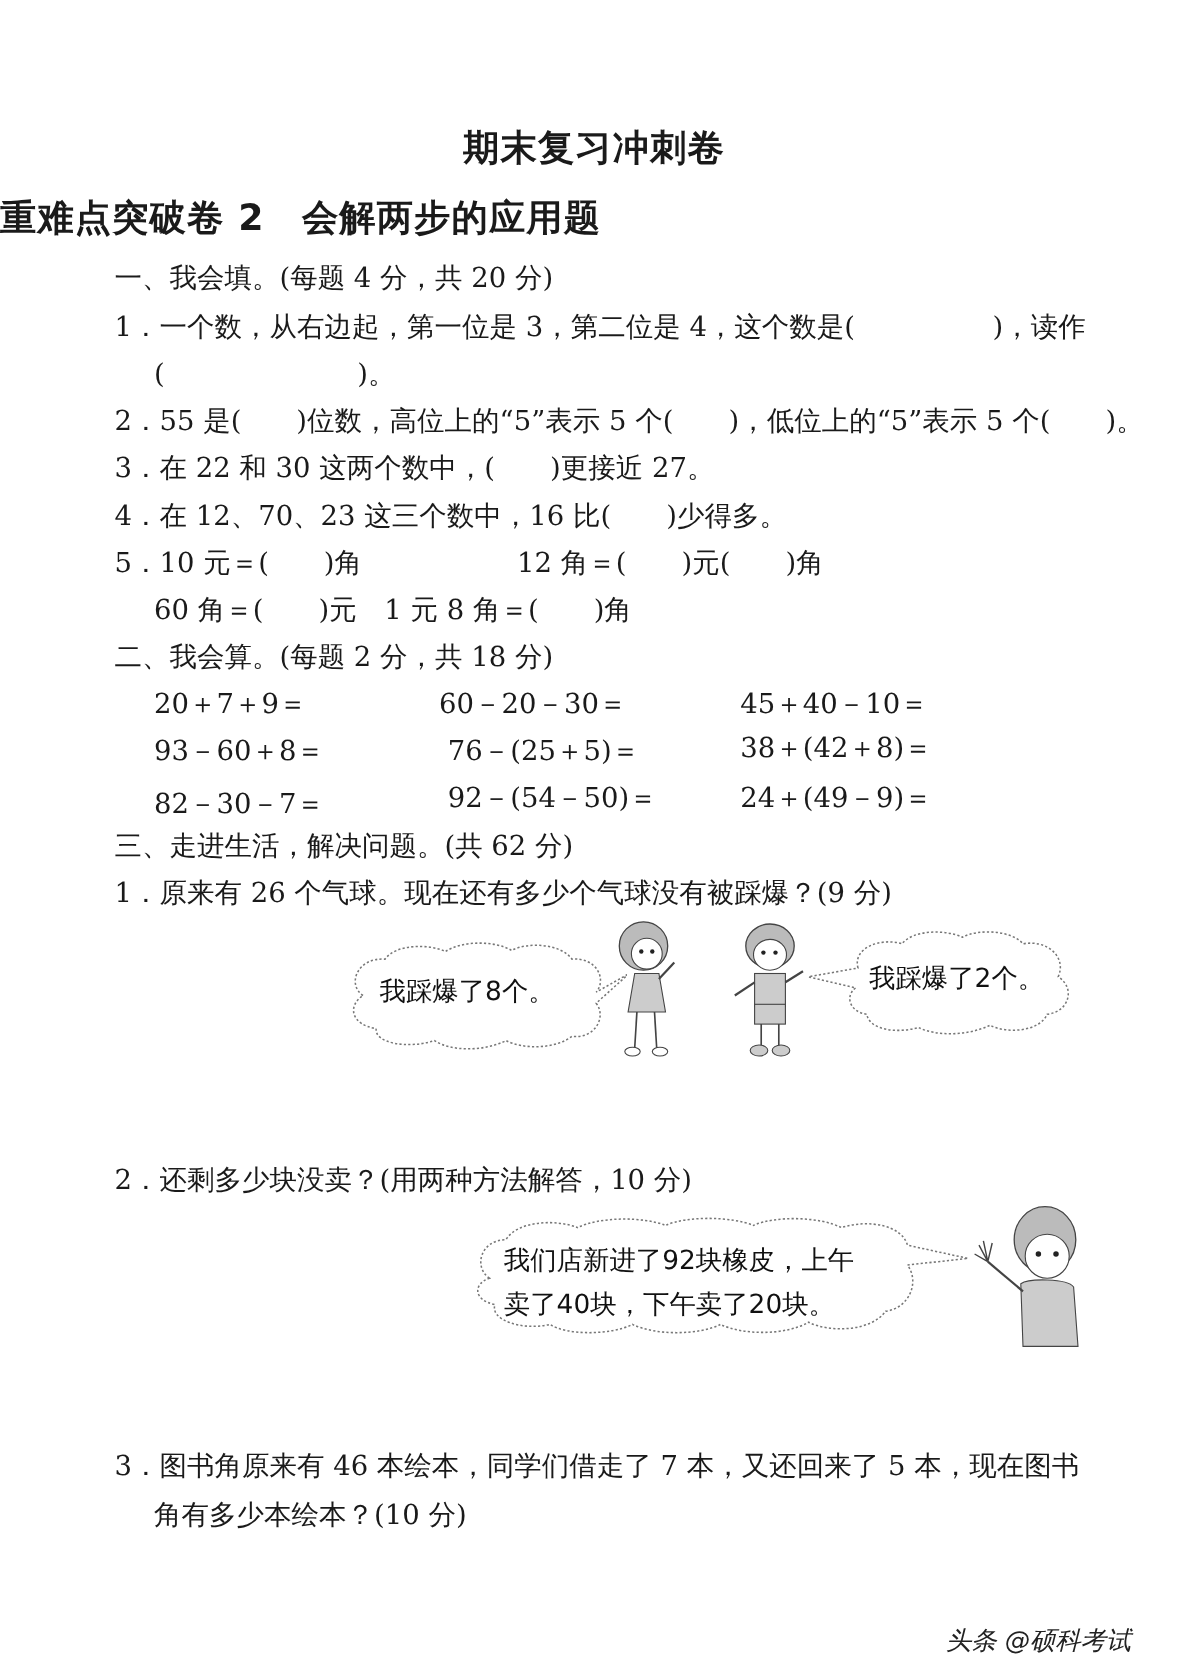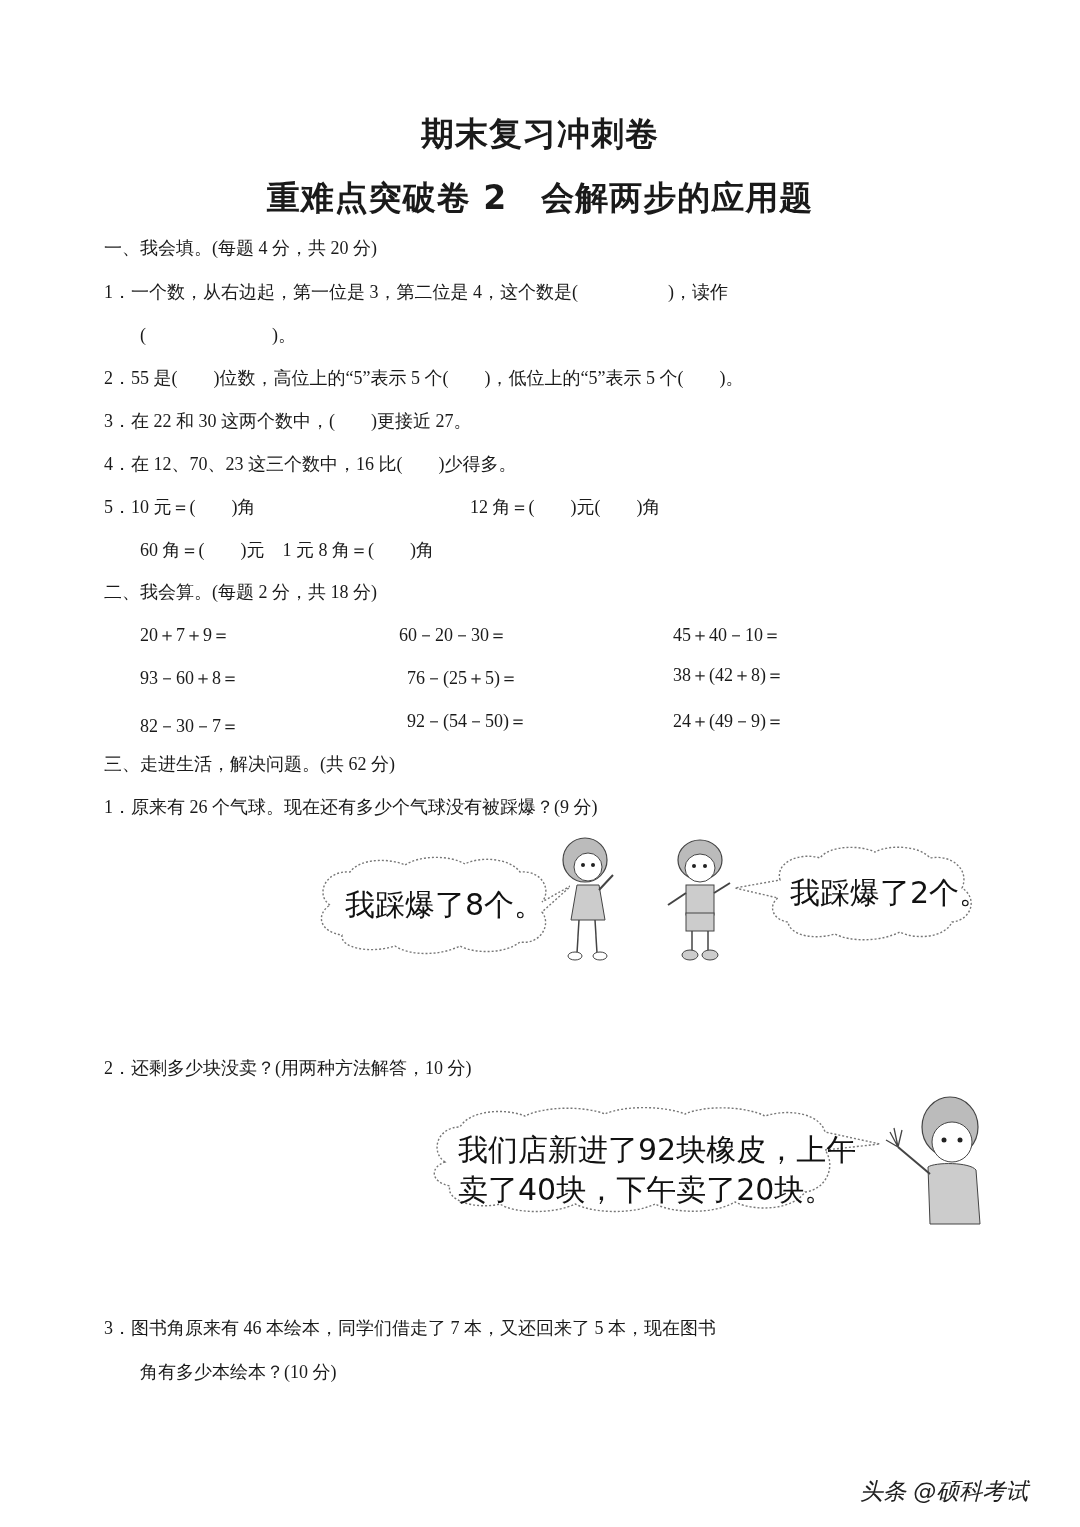--- a/index.html
+++ b/index.html
@@ -6,37 +6,37 @@
     body {
       width: 1080px; height: 1527px; position: relative; overflow: hidden;
       font-family: "DejaVu Serif", "Liberation Serif", serif;
       color: #1a1a1a;
     }
     .abs { position: absolute; white-space: nowrap; }
     .title {
       font-family: "DejaVu Sans", "Liberation Sans", sans-serif;
       font-weight: bold; font-size: 33px; letter-spacing: 1px;
     }
-    .line { font-size: 18px; font-family: Liberation Serif, serif; }
+    .line { font-size: 25px; }
     .bubble-text {
       font-family: "DejaVu Sans", "Liberation Sans", sans-serif;
-      font-size: 30px; color: #111;
+      font-size: 24px; color: #111;
     }
     .watermark {
       font-family: "DejaVu Sans", "Liberation Sans", sans-serif;
       font-size: 23px; color: #222;
       text-shadow: 1px 1px 0 #fff, -1px -1px 0 #fff;
     }
     svg.illus { position: absolute; }
   </style>
 </head>
 <body>
 
 <div class="abs title" style="left:0;width:1080px;text-align:center;top:112px;">期末复习冲刺卷</div>
-<div class="abs title" style="left:0;width:1080px;text-align:center;top:176px;">重难点突破卷 2　会解两步的应用题</div>
+<div class="abs title" style="left:0;width:1080px;text-align:left;top:176px;">重难点突破卷 2　会解两步的应用题</div>
 
 <div class="abs line" style="left:104px;top:236px;">一、我会填。(每题 4 分，共 20 分)</div>
 <div class="abs line" style="left:104px;top:280px;">1．一个数，从右边起，第一位是 3，第二位是 4，这个数是(　　　　　)，读作</div>
 <div class="abs line" style="left:140px;top:323px;">(　　　　　　　)。</div>
 <div class="abs line" style="left:104px;top:366px;">2．55 是(　　)位数，高位上的“5”表示 5 个(　　)，低位上的“5”表示 5 个(　　)。</div>
 <div class="abs line" style="left:104px;top:409px;">3．在 22 和 30 这两个数中，(　　)更接近 27。</div>
 <div class="abs line" style="left:104px;top:452px;">4．在 12、70、23 这三个数中，16 比(　　)少得多。</div>
 <div class="abs line" style="left:104px;top:495px;">5．10 元＝(　　)角</div>
 <div class="abs line" style="left:470px;top:495px;">12 角＝(　　)元(　　)角</div>
 <div class="abs line" style="left:140px;top:538px;">60 角＝(　　)元　1 元 8 角＝(　　)角</div>

